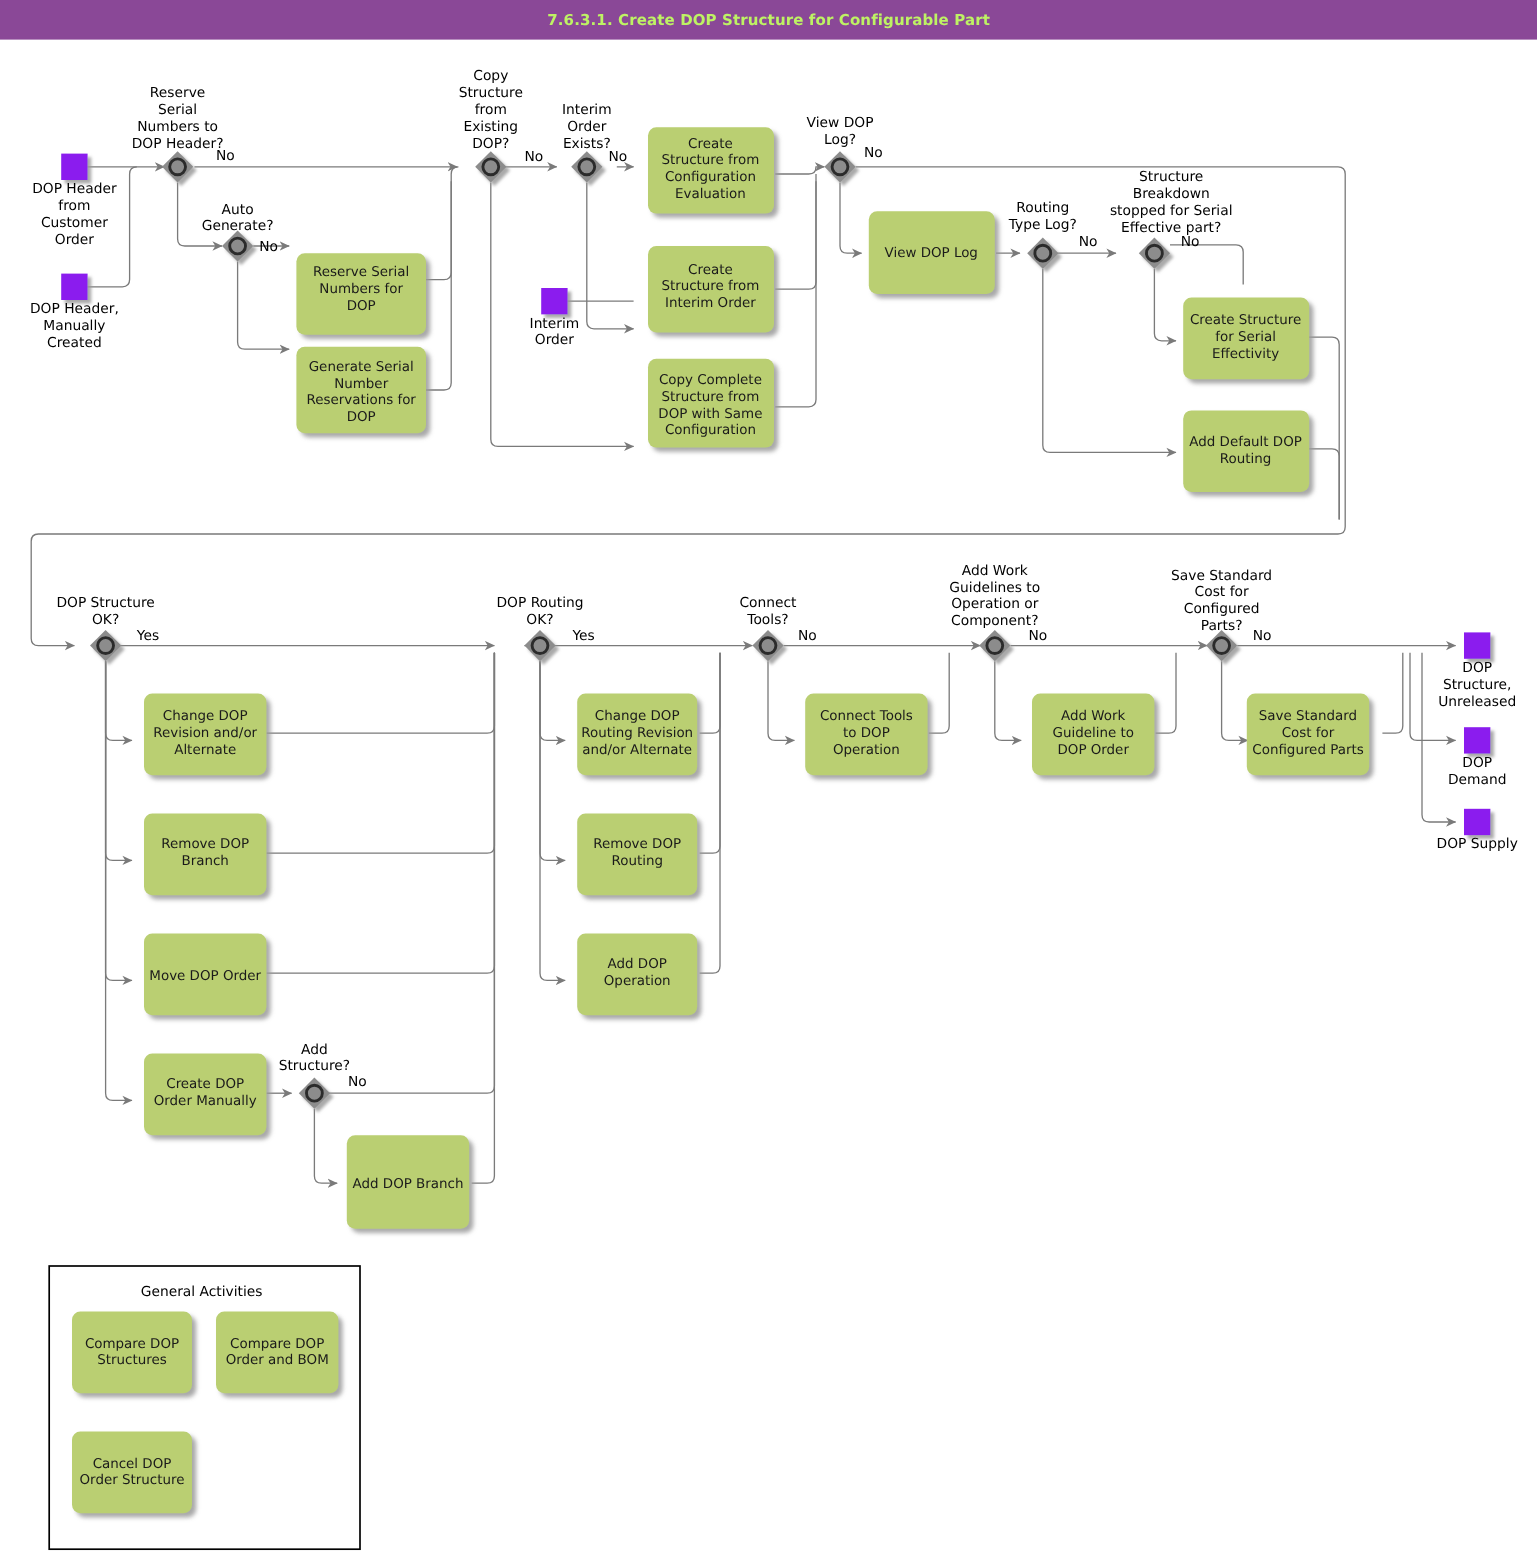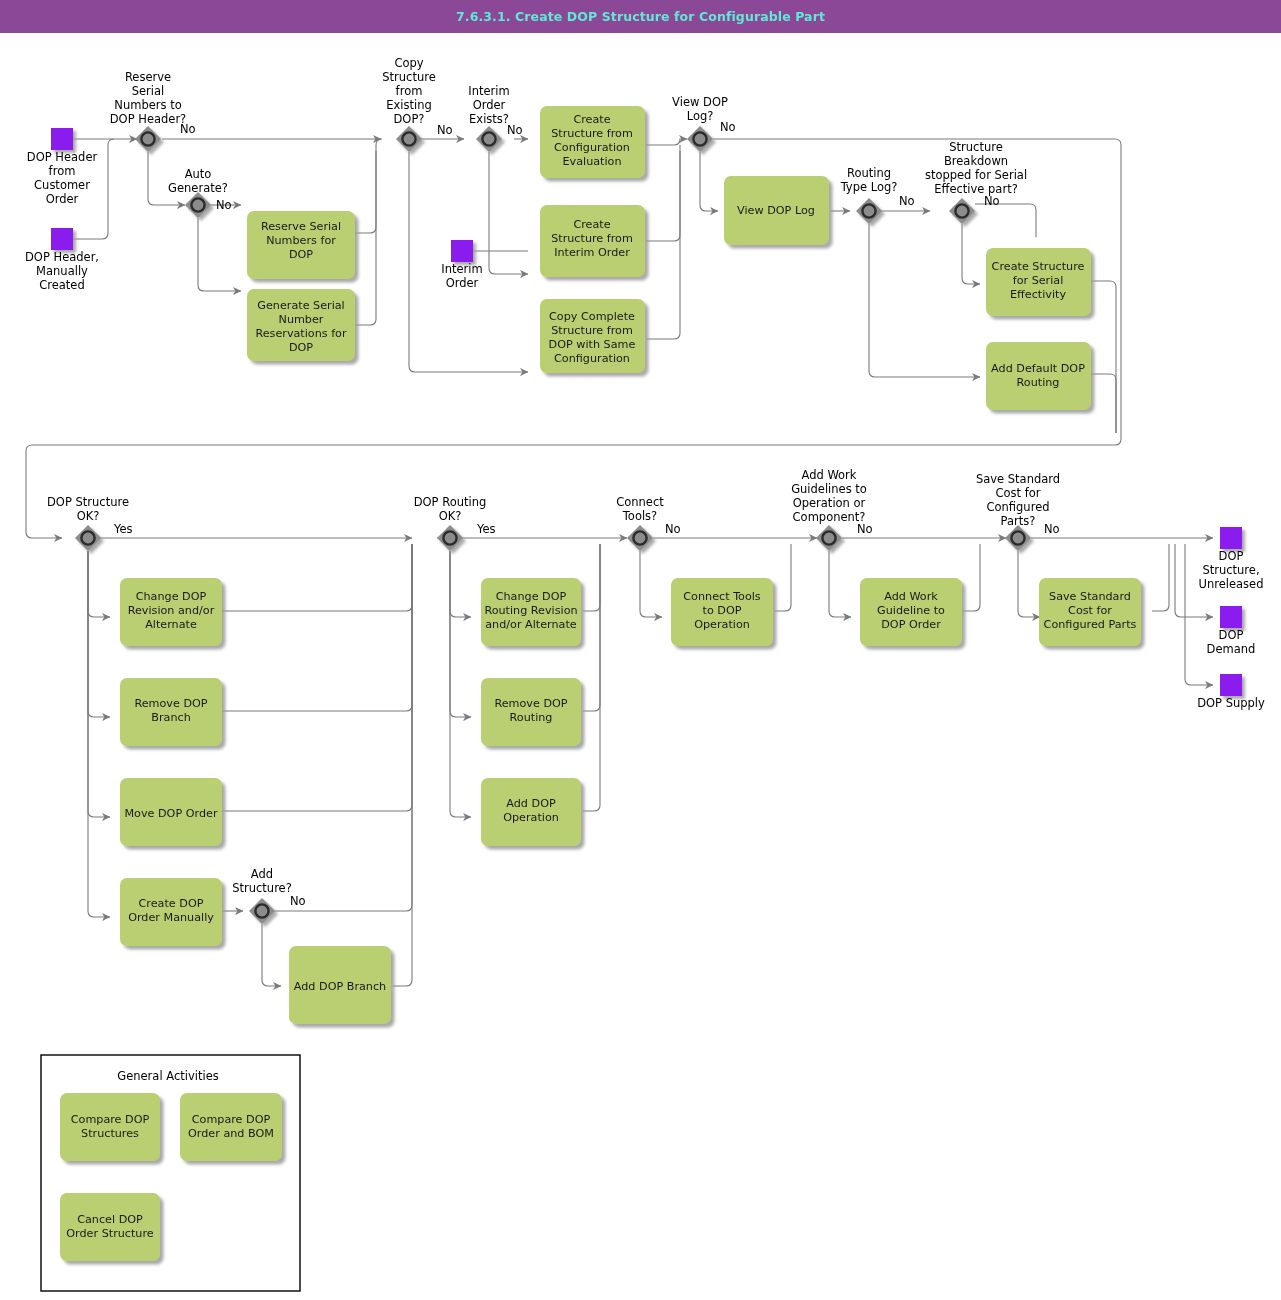--- a/index.html
+++ b/index.html
@@ -1,19 +1,19 @@
 <!DOCTYPE html>
 <html><head>
 <meta charset="utf-8">
 <style>
   html,body{margin:0;padding:0;background:#ffffff;}
   body{width:1281px;height:1300px;position:relative;font-family:"DejaVu Sans",sans-serif;}
   #titlebar{position:absolute;left:0;top:0;width:1281px;height:33px;background:#8a4897;}
   #titlebar .t{position:absolute;left:0;top:0;width:1281px;text-align:center;line-height:33px;
-    color:#5eead4;font-family:"DejaVu Sans",sans-serif;font-weight:bold;font-size:12.5px;letter-spacing:.1px;}
+    color:#bef264;font-family:"DejaVu Sans",sans-serif;font-weight:bold;font-size:12.5px;letter-spacing:.1px;}
   #canvas{position:absolute;left:0;top:33px;width:1281px;height:1267px;}
   svg{display:block;}
   .lbl{font-family:"DejaVu Sans",sans-serif;font-size:11.5px;fill:#000000;}
   .edgelbl{font-family:"DejaVu Sans",sans-serif;font-size:11.5px;fill:#000000;}
   .tasktxt{font-family:"DejaVu Sans",sans-serif;font-size:11.2px;fill:#1a1a1a;}
   .grouptitle{font-family:"DejaVu Sans",sans-serif;font-size:11.5px;fill:#000000;}
 </style>
 </head>
 <body>
 

